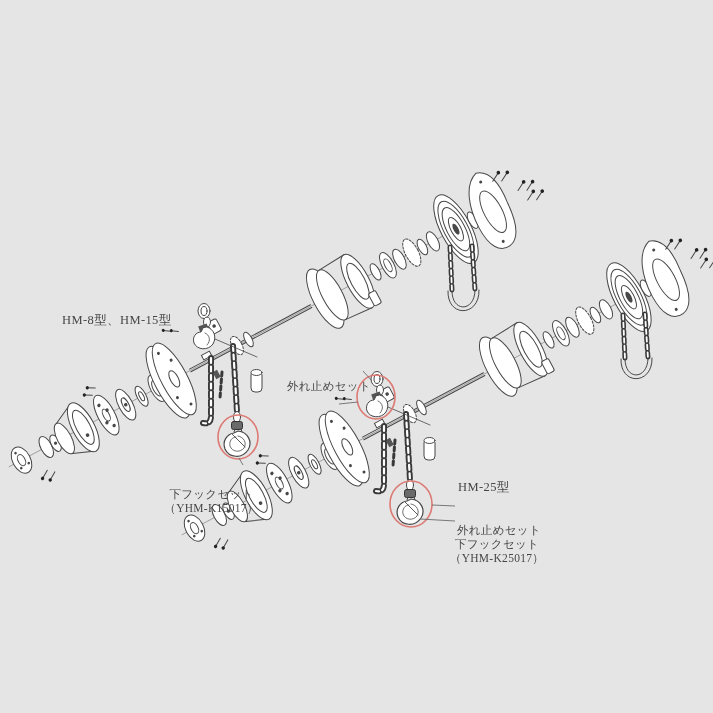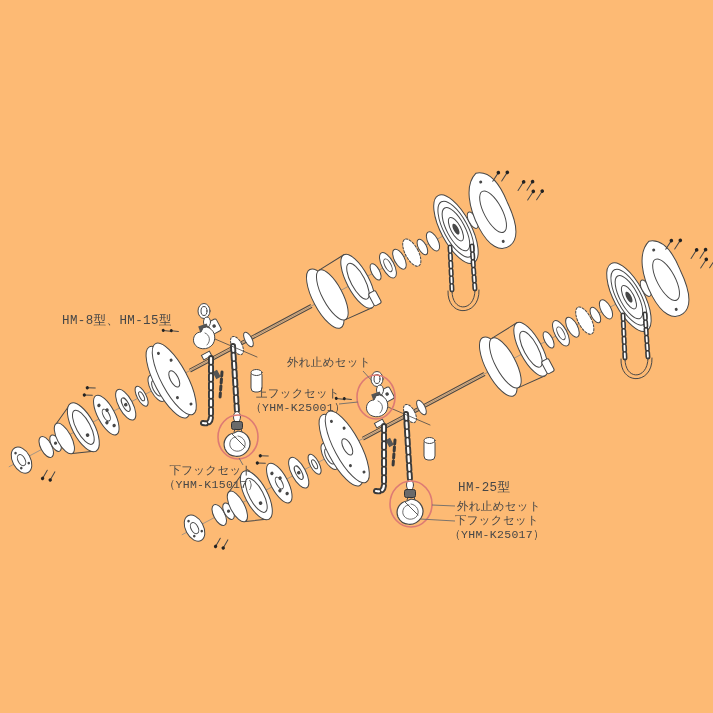--- a/index.html
+++ b/index.html
@@ -1,20 +1,20 @@
 <!DOCTYPE html>
 <html><head>
 <meta charset="utf-8">
 <style>
   html,body{margin:0;padding:0;background:#ffffff;}
-  #stage{position:relative;width:713px;height:713px;background:#fdba74;overflow:hidden;
-         font-family:Liberation Mono, monospace;}
+  #stage{position:relative;width:713px;height:713px;background:#e5e5e5;overflow:hidden;
+         font-family:Liberation Serif, serif;}
   svg{position:absolute;left:0;top:0;}
   .callout{position:absolute;color:#474747;font-size:11.5px;line-height:13.5px;
-           letter-spacing:.3px;white-space:nowrap;}
+           letter-spacing:.3px;white-space:nowrap;margin-top:24px;}
   .model{position:absolute;color:#474747;font-size:12.5px;letter-spacing:.4px;white-space:nowrap;}
   .center{text-align:center;}
 </style>
 </head>
 <body>
 
 <div id="stage">
 
 <svg width="713" height="713" viewBox="0 0 713 713">
   <defs>
@@ -187,24 +187,20 @@
     <line x1="239" y1="458" x2="243" y2="465"></line>
     <line x1="432" y1="505" x2="455" y2="506"></line>
     <line x1="420" y1="519" x2="455" y2="521"></line>
   </g>
 </svg>
 
 <div class="model" style="left:62px;top:312px;">HM-8型、HM-15型</div>
 
 <div class="callout" style="left:287px;top:356px;">外れ止めセット</div>
 
-<div class="callout center" style="left:248px;top:387px;width:100px;">
-  <div>上フックセット</div>
-  <div>（YHM-K25001）</div>
-</div>
 
 <div class="callout center" style="left:161px;top:464px;width:101px;">
   <div>下フックセット</div>
   <div>（YHM-K15017）</div>
 </div>
 
 <div class="model" style="left:458px;top:461px;margin-top:18px;">HM-25型</div>
 
 <div class="callout" style="left:457px;top:500px;">外れ止めセット</div>
 

